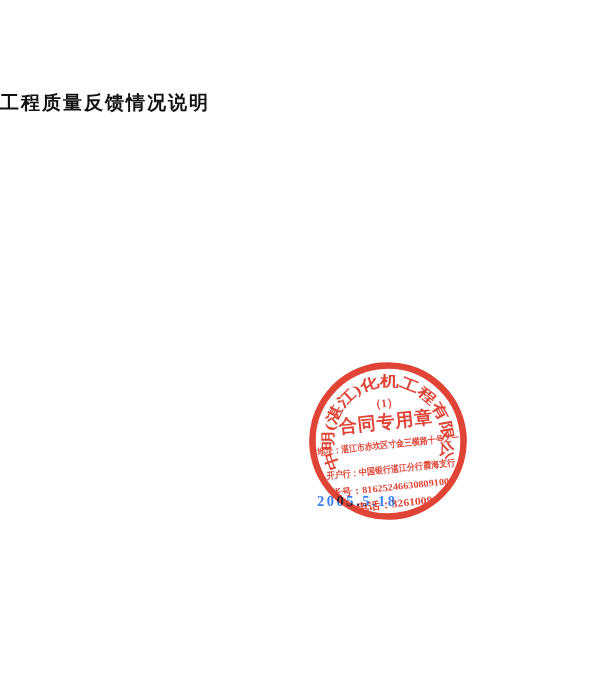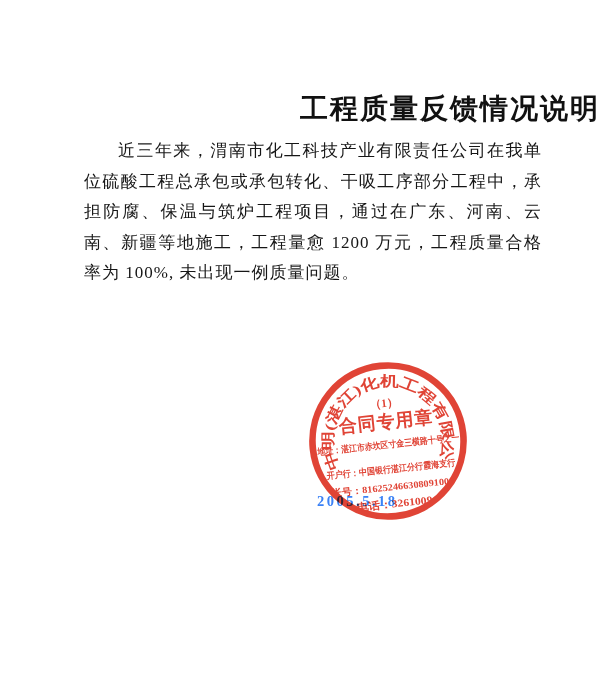--- a/index.html
+++ b/index.html
@@ -9,23 +9,23 @@
     position:relative;
     background:#fefefe;
     font-family:"Liberation Serif","DejaVu Serif",serif;
     color:#1a1a1a;
     overflow:hidden;
   }
   .scan-page { position:absolute; inset:0; background:#fff; }
 
   .doc-title {
     position:absolute; top:90px; left:0; width:600px;
-    text-align:right;
+    text-align:left;
     font-family:"Liberation Sans","DejaVu Sans",sans-serif;
-    font-weight:bold; font-size:28px; letter-spacing:2px;
+    font-weight:bold; font-size:19px; letter-spacing:2px;
     color:#111;
   }
 
   .doc-body {
     position:absolute; top:136px; left:84px; width:458px;
     font-size:17px; line-height:30.5px;
     text-align:justify; text-justify:inter-ideograph;
     letter-spacing:1px; color:#161616;
   }
   .doc-body p { text-indent:2em; margin:0; }
@@ -54,21 +54,20 @@
   .stamp .ring { stroke:var(--stamp-color); }
 </style>
 </head>
 <body>
 
 <div class="scan-page">
 
   <div class="doc-title">工程质量反馈情况说明</div>
 
   <div class="doc-body">
-    <p>近三年来，渭南市化工科技产业有限责任公司在我单位硫酸工程总承包或承包转化、干吸工序部分工程中，承担防腐、保温与筑炉工程项目，通过在广东、河南、云南、新疆等地施工，工程量愈 1200 万元，工程质量合格率为 100%, 未出现一例质量问题。</p>
   </div>
 
   <div class="doc-date">2005.5.18</div>
 
   <svg class="stamp" viewBox="0 0 200 200" aria-hidden="true">
     <g transform="rotate(-6 100 100)">
       <circle class="ring" cx="100" cy="100" r="79.5" fill="none" stroke-width="7"></circle>
       <defs>
         <path id="seal-arc" d="M 47.4,124.5 A 58,58 0 1 1 152.6,124.5" fill="none"></path>
       </defs>

